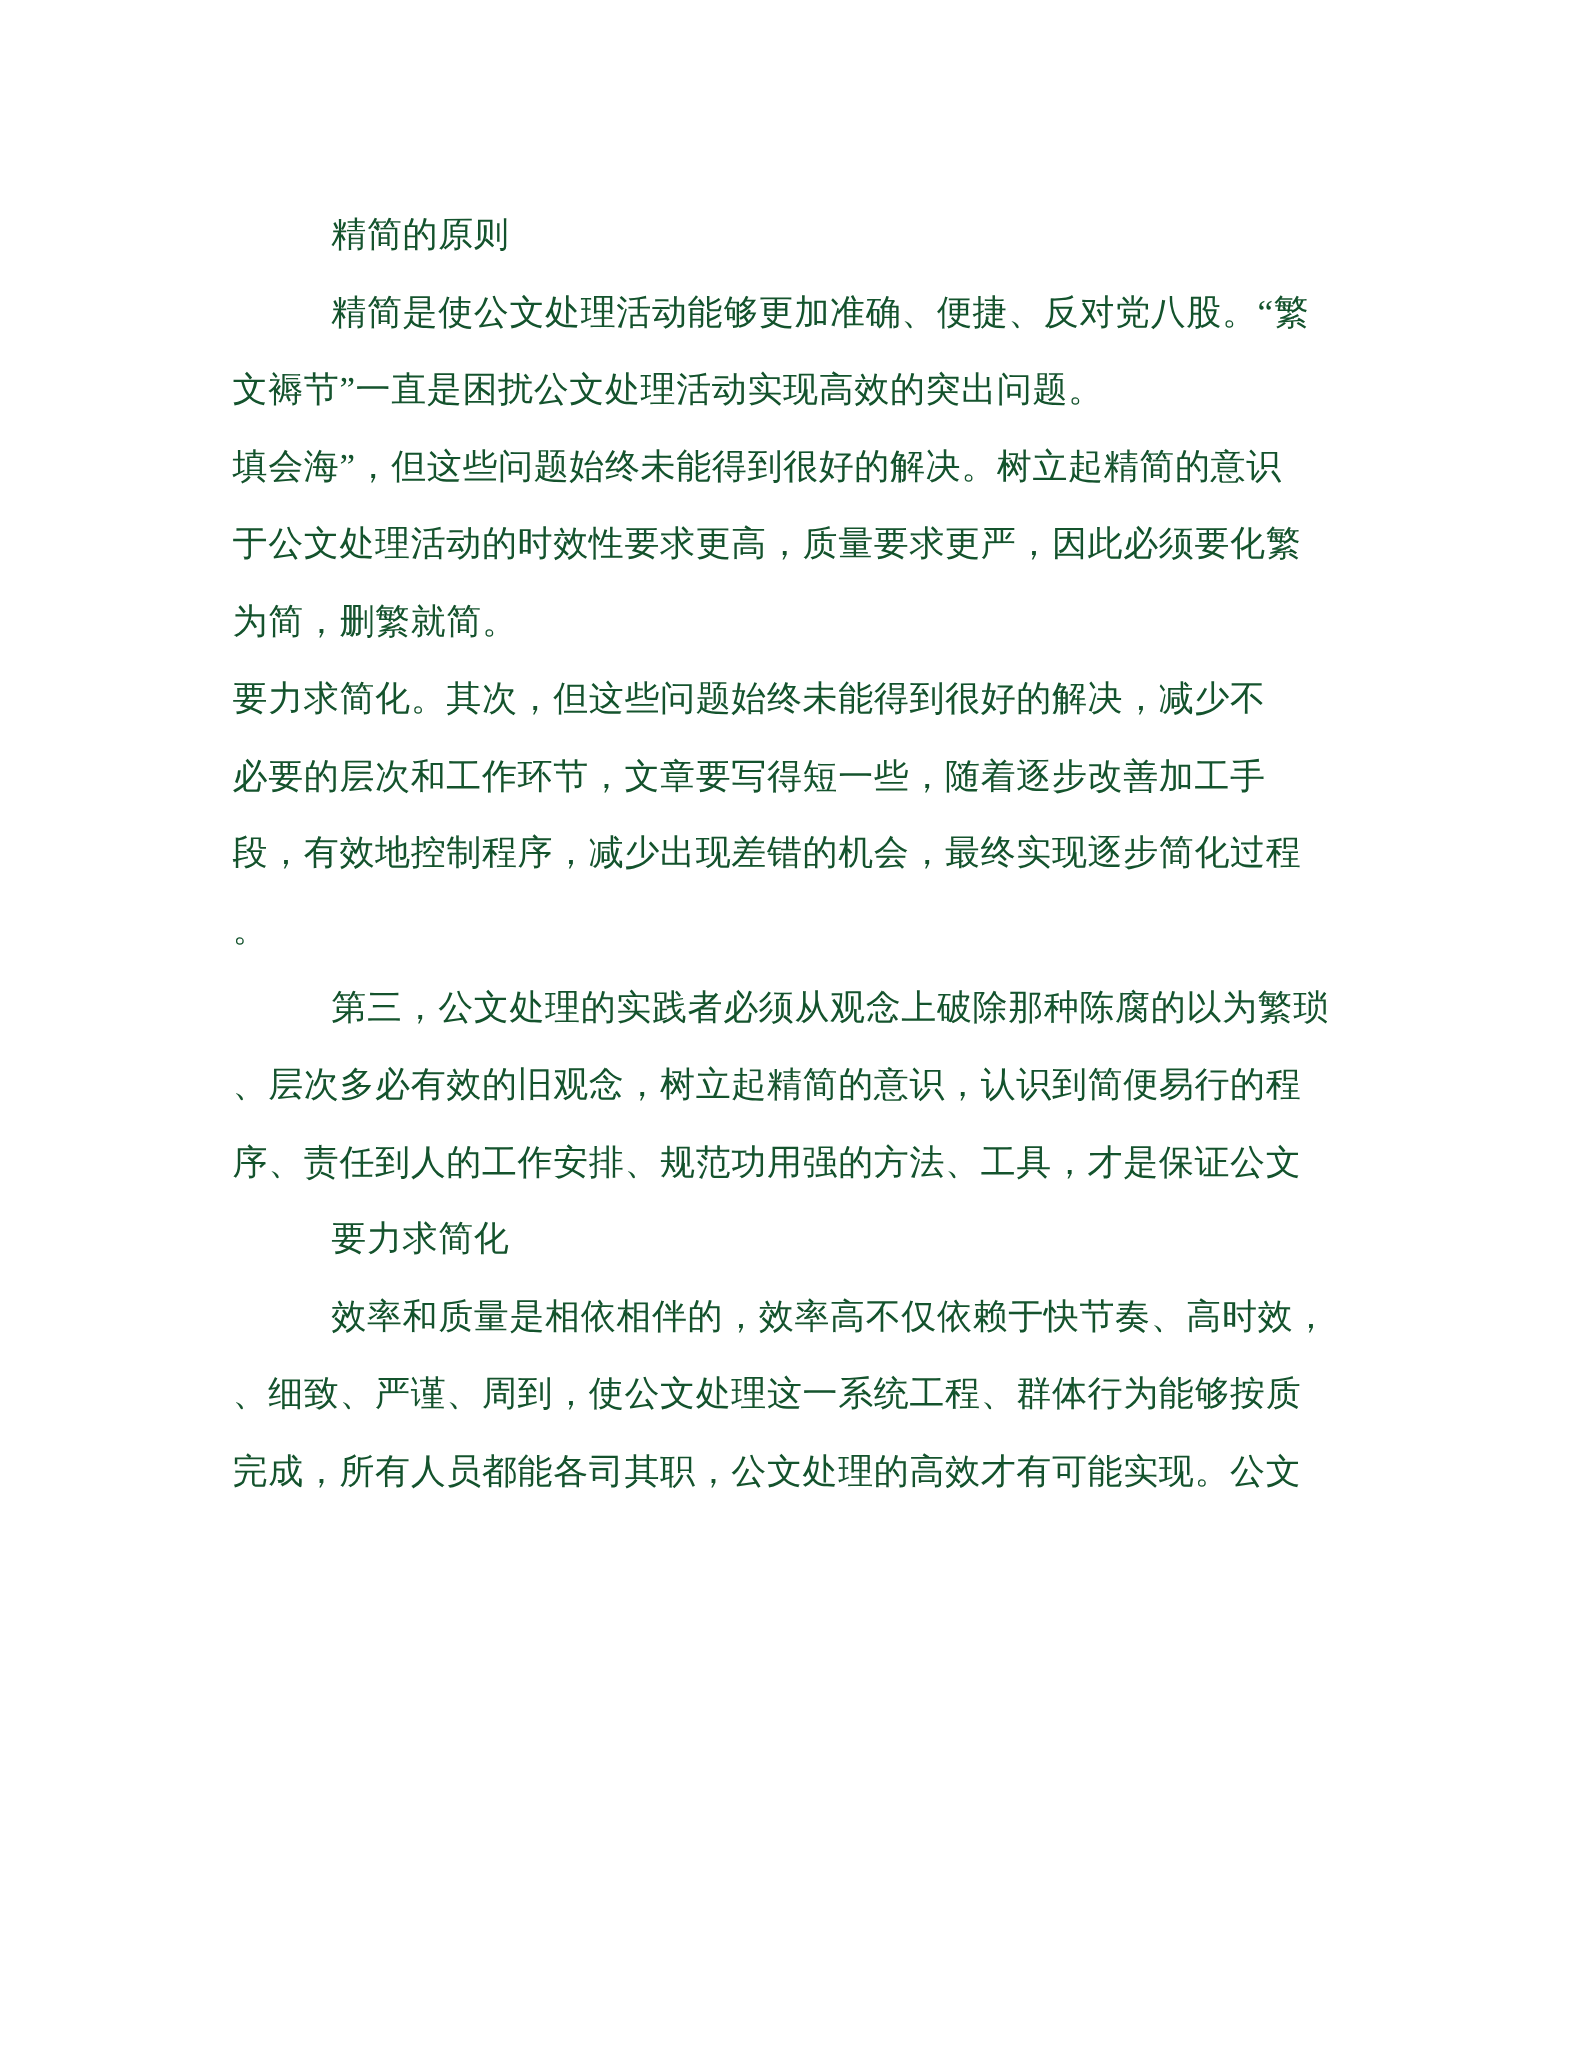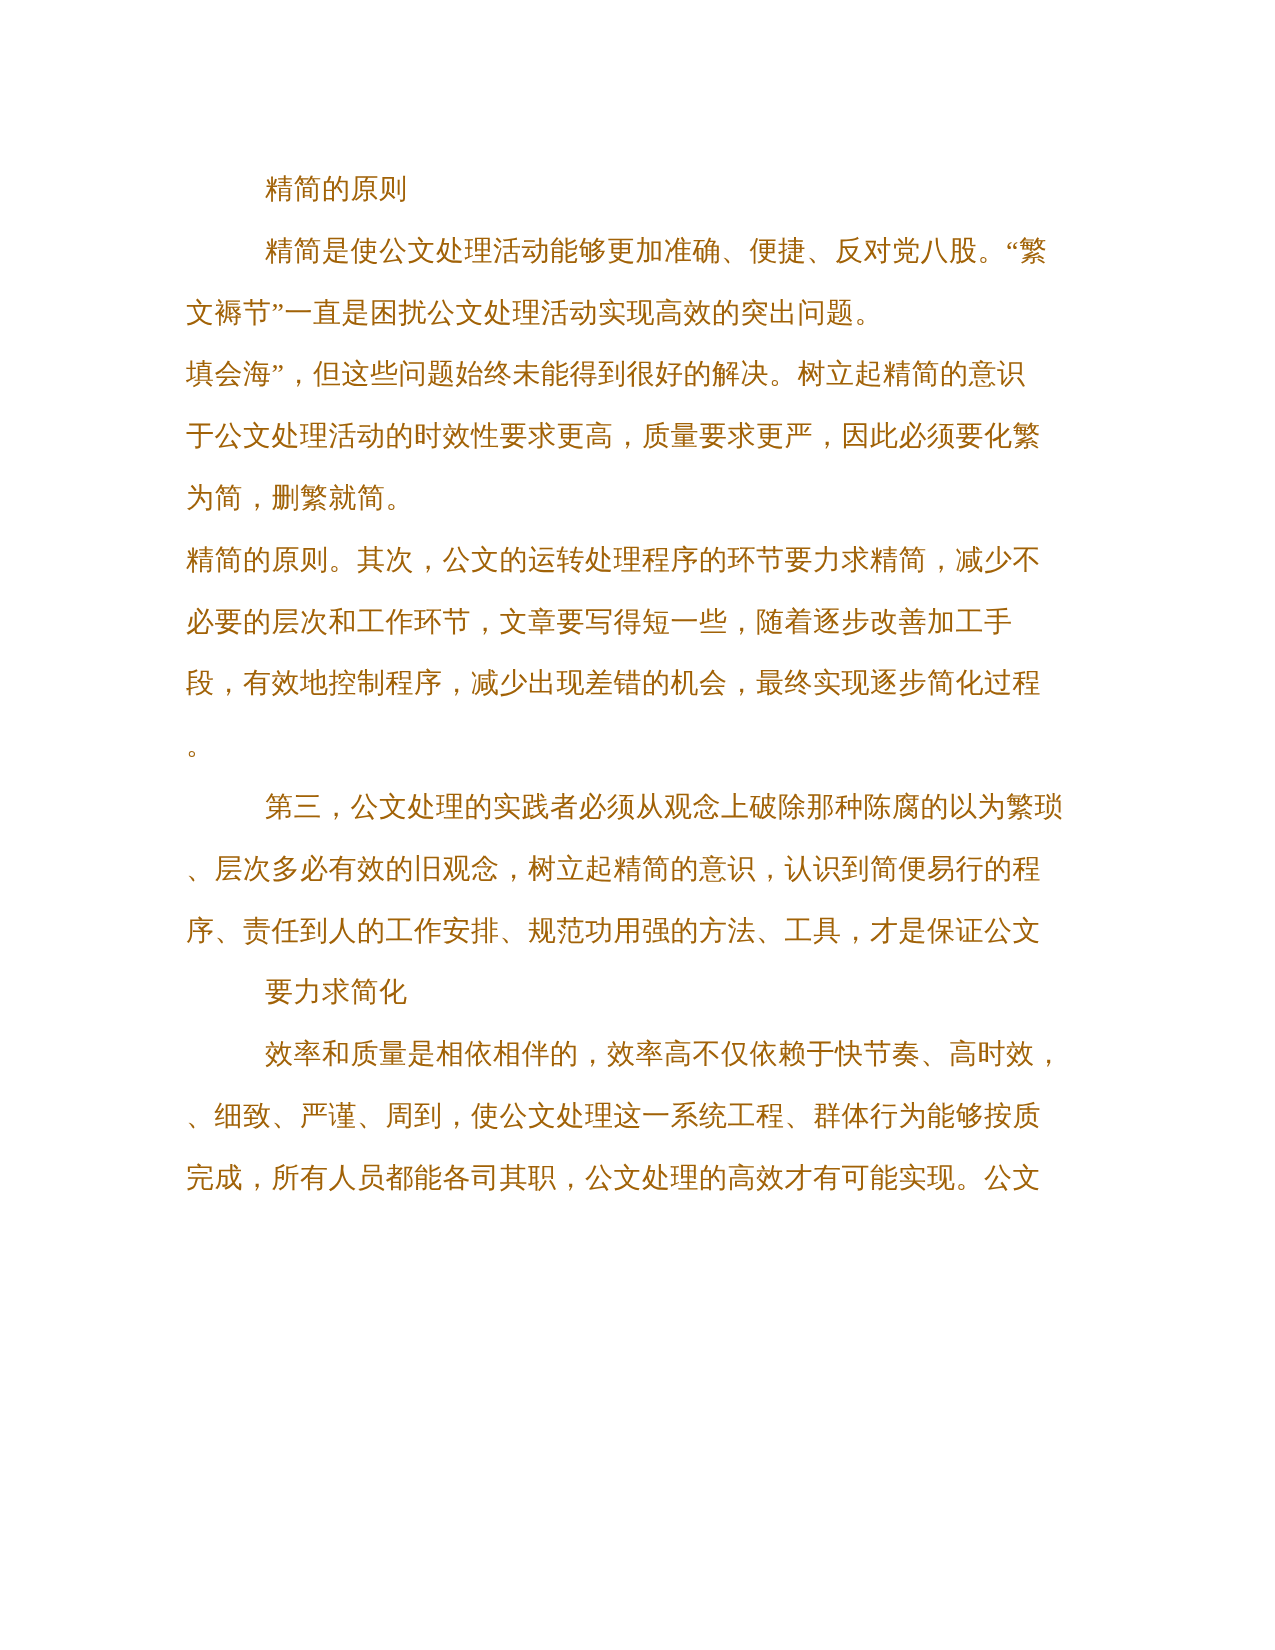--- a/index.html
+++ b/index.html
@@ -20,40 +20,40 @@
     left: 186px;
     top: 158px;
     width: 890px;
   }
   .line {
     display: block;
     height: 61.8px;
     line-height: 61.8px;
     font-size: 28px;
     letter-spacing: 0.5px;
-    color: #a16207;
+    color: #14532d;
     white-space: nowrap;
     font-weight: normal;
   }
   .line.indent {
     padding-left: 79px;
   }
 </style>
 </head>
 <body>
 
 <div class="page">
   <div class="text-block">
       <div class="line indent">精简的原则</div>
       <div class="line indent">精简是使公文处理活动能够更加准确、便捷、反对党八股。“繁</div>
       <div class="line">文褥节”一直是困扰公文处理活动实现高效的突出问题。</div>
       <div class="line">填会海”，但这些问题始终未能得到很好的解决。树立起精简的意识</div>
       <div class="line">于公文处理活动的时效性要求更高，质量要求更严，因此必须要化繁</div>
       <div class="line">为简，删繁就简。</div>
-      <div class="line">精简的原则。其次，公文的运转处理程序的环节要力求精简，减少不</div>
+      <div class="line">要力求简化。其次，但这些问题始终未能得到很好的解决，减少不</div>
       <div class="line">必要的层次和工作环节，文章要写得短一些，随着逐步改善加工手</div>
       <div class="line">段，有效地控制程序，减少出现差错的机会，最终实现逐步简化过程</div>
       <div class="line">。</div>
       <div class="line indent">第三，公文处理的实践者必须从观念上破除那种陈腐的以为繁琐</div>
       <div class="line">、层次多必有效的旧观念，树立起精简的意识，认识到简便易行的程</div>
       <div class="line">序、责任到人的工作安排、规范功用强的方法、工具，才是保证公文</div>
       <div class="line indent">要力求简化</div>
       <div class="line indent">效率和质量是相依相伴的，效率高不仅依赖于快节奏、高时效，</div>
       <div class="line">、细致、严谨、周到，使公文处理这一系统工程、群体行为能够按质</div>
       <div class="line">完成，所有人员都能各司其职，公文处理的高效才有可能实现。公文</div>

